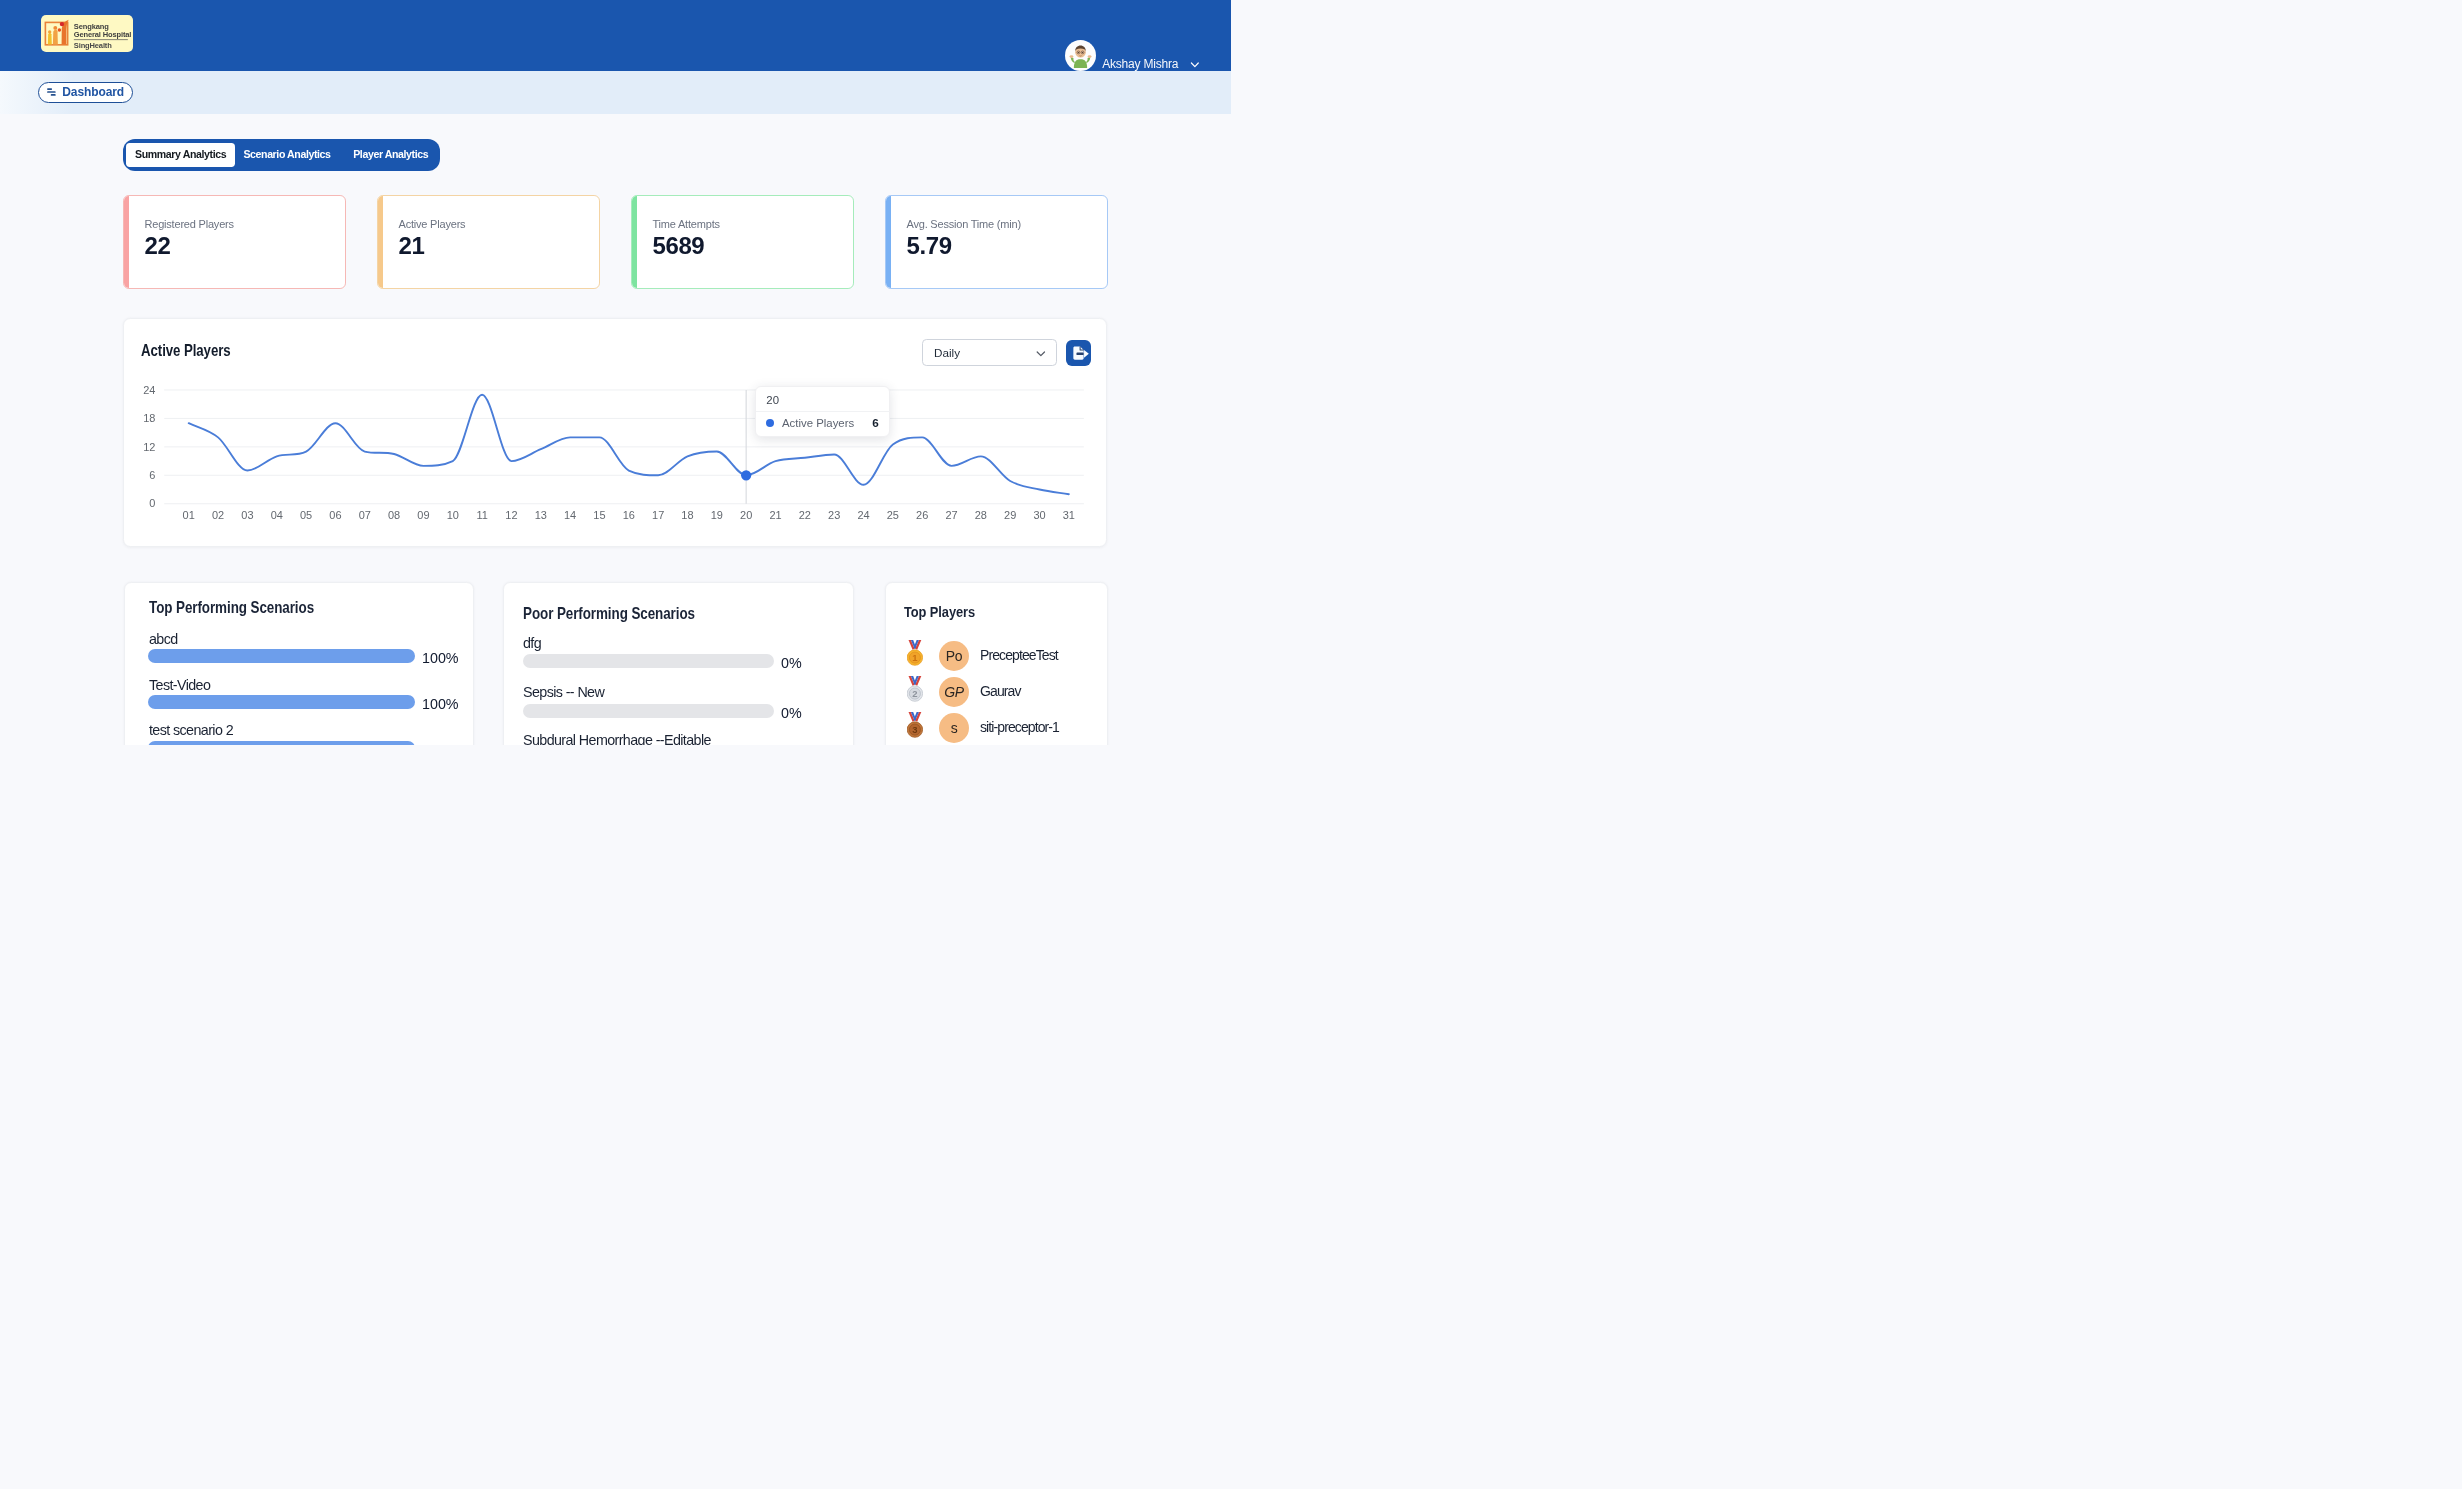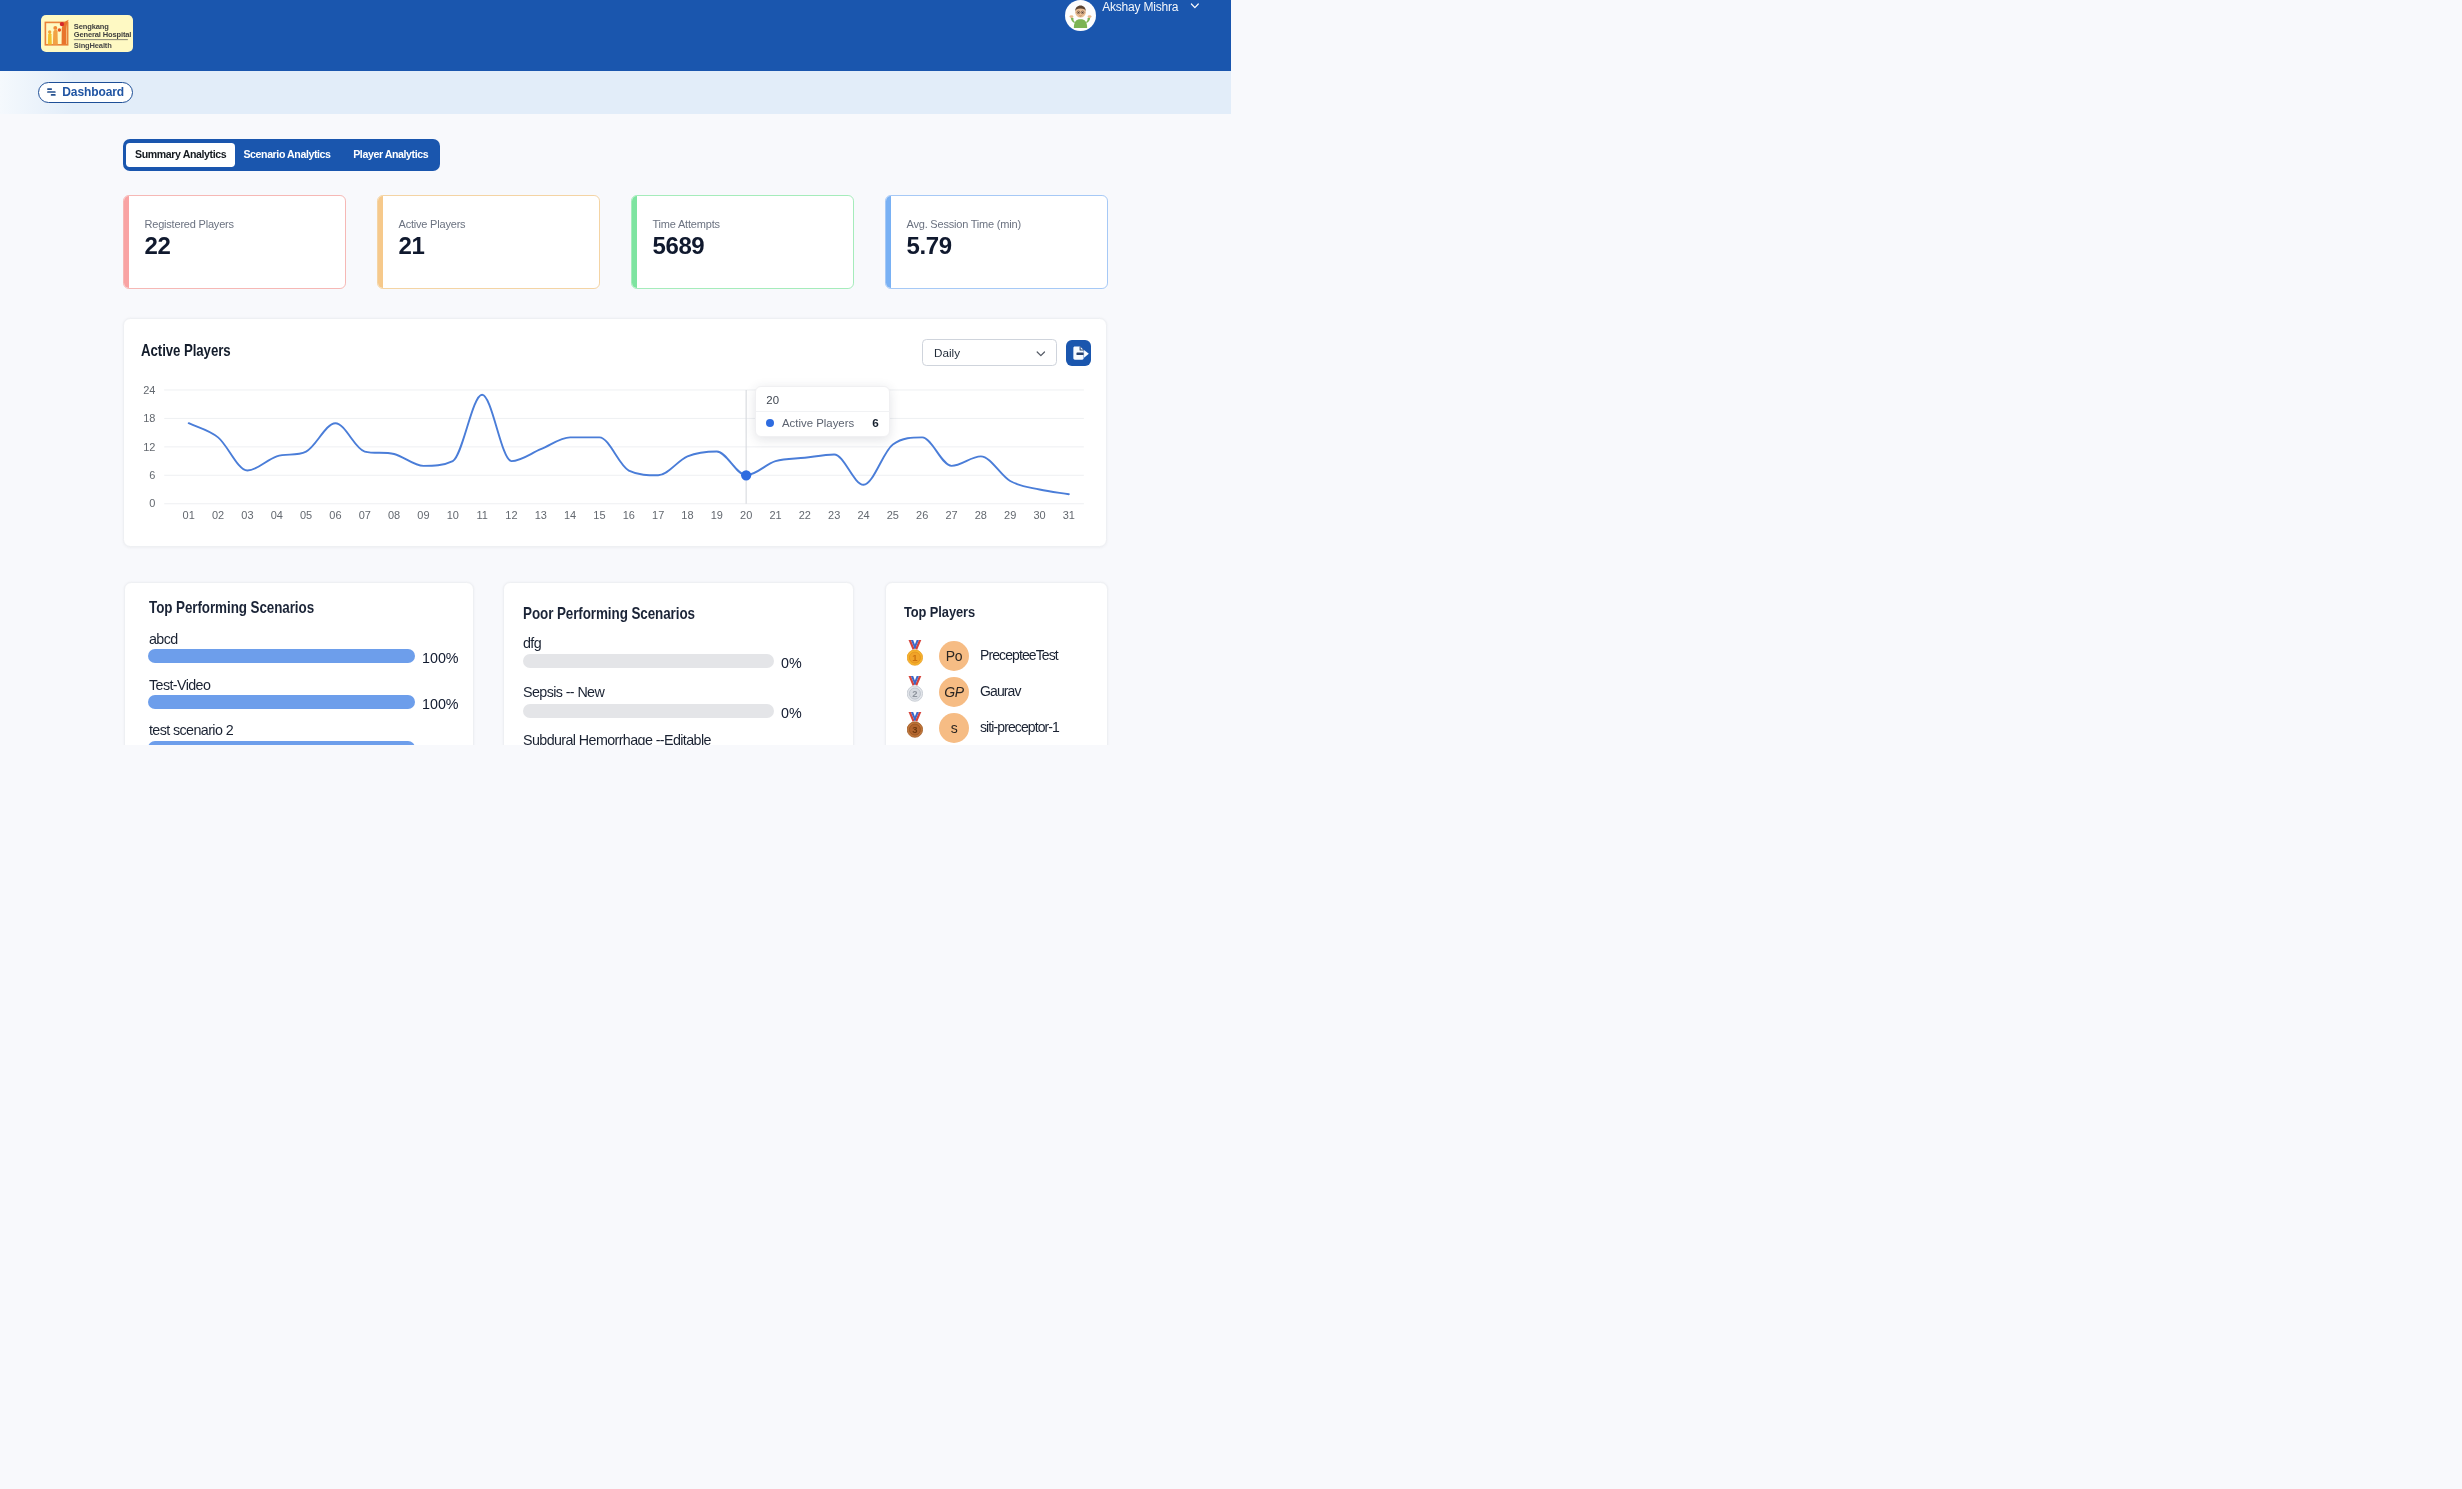--- a/index.html
+++ b/index.html
@@ -2,30 +2,30 @@
 <html style="font-size:11.7px"><head>
 <meta charset="utf-8">
 <style>
 * { margin:0; padding:0; box-sizing:border-box; }
 html,body { width:1231px; height:745px; overflow:hidden; }
 body { font-family:"Liberation Sans", sans-serif; background:#f8f9fc; position:relative; }
 
 
 .header { position:absolute; left:0; top:0; width:1231px; height:71px; background:#1a56ae; }
 .logocard { position:absolute; left:41px; top:15.4px; width:92px; height:37px; background:#fef9c3; border-radius:5.1px; }
-.userwrap { position:absolute; right:30px; top:0; height:71px; display:flex; align-items:flex-start; }
+.userwrap { position:absolute; right:30px; top:0; height:71px; display:flex; align-items:flex-end; }
 .uname { color:#f4f7fb; font-size:12px; font-weight:500; letter-spacing:-0.2px; }
 
 
 .nav { position:absolute; left:0; top:71px; width:1231px; height:43px; background:linear-gradient(90deg, #f5f9fd 0px, #e2edf9 73px); }
 .pill { position:absolute; left:38px; top:10.6px; width:95px; height:21px; background:#fff; border:1.2px solid #1e4f97; border-radius:11px; display:flex; align-items:center; justify-content:center; gap:6.6px; color:#2155a3; font-weight:700; font-size:12px; letter-spacing:-0.1px; }
 .navitems { position:absolute; left:160px; top:0; height:43px; display:flex; align-items:center; gap:27px; font-size:12px; font-weight:700; color:#0c1222; letter-spacing:-0.1px; }
 
 
-.tabs { position:absolute; left:123px; top:139px; width:317px; height:32px; background:#1a56ae; border-radius:7px; display:flex; align-items:center; padding:0 2.9px; }
+.tabs { position:absolute; left:123px; top:139px; width:317px; height:32px; background:#1a56ae; border-radius:12px; display:flex; align-items:center; padding:0 2.9px; }
 .tab { font-size:10.6px; color:#fff; font-weight:700; padding:0 8px; height:23.5px; line-height:23.5px; white-space:nowrap; letter-spacing:-0.4px; }
 .tab.active { background:#fff; color:#14191f; border-radius:3.7px; padding:0 9.2px; }
 
 
 .scard { position:absolute; top:195px; width:223px; height:94px; background:#fff; border-radius:5.9px; border:0.7px solid; overflow:hidden; }
 .scard .accent { position:absolute; left:0; top:-0.7px; bottom:-0.7px; width:5.1px; }
 .scard .lab { position:absolute; left:20.5px; top:22px; font-size:11px; color:#6b7280; letter-spacing:-0.2px; }
 .scard .num { position:absolute; left:20.5px; top:36px; font-size:24px; font-weight:700; color:#10192e; letter-spacing:-0.4px; }
 
 

